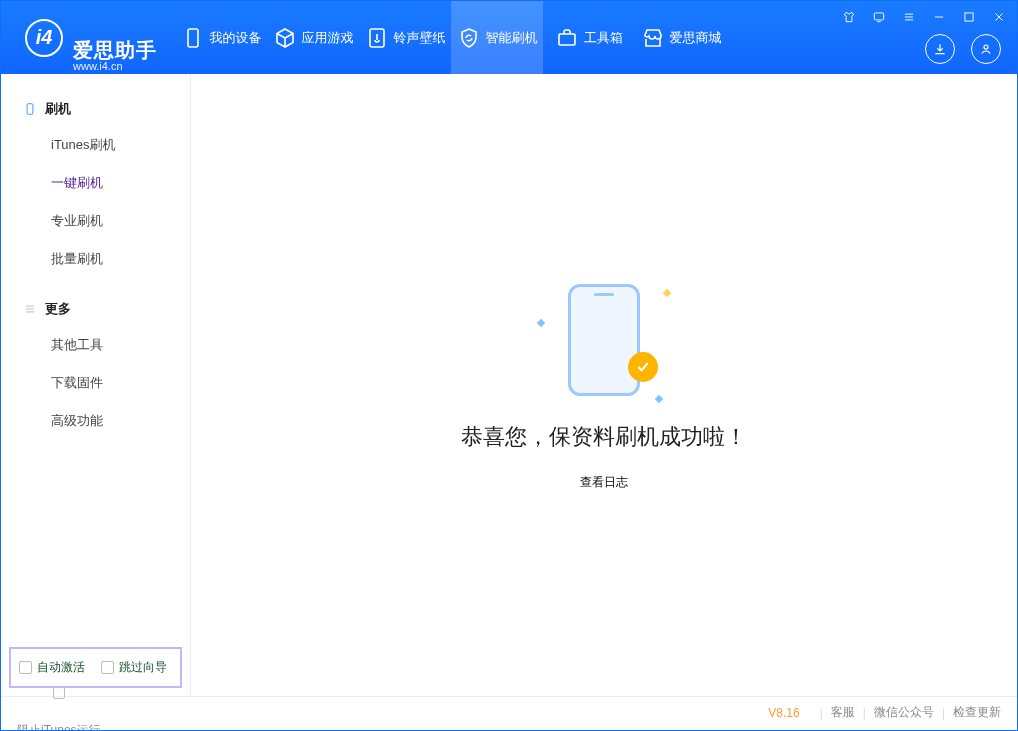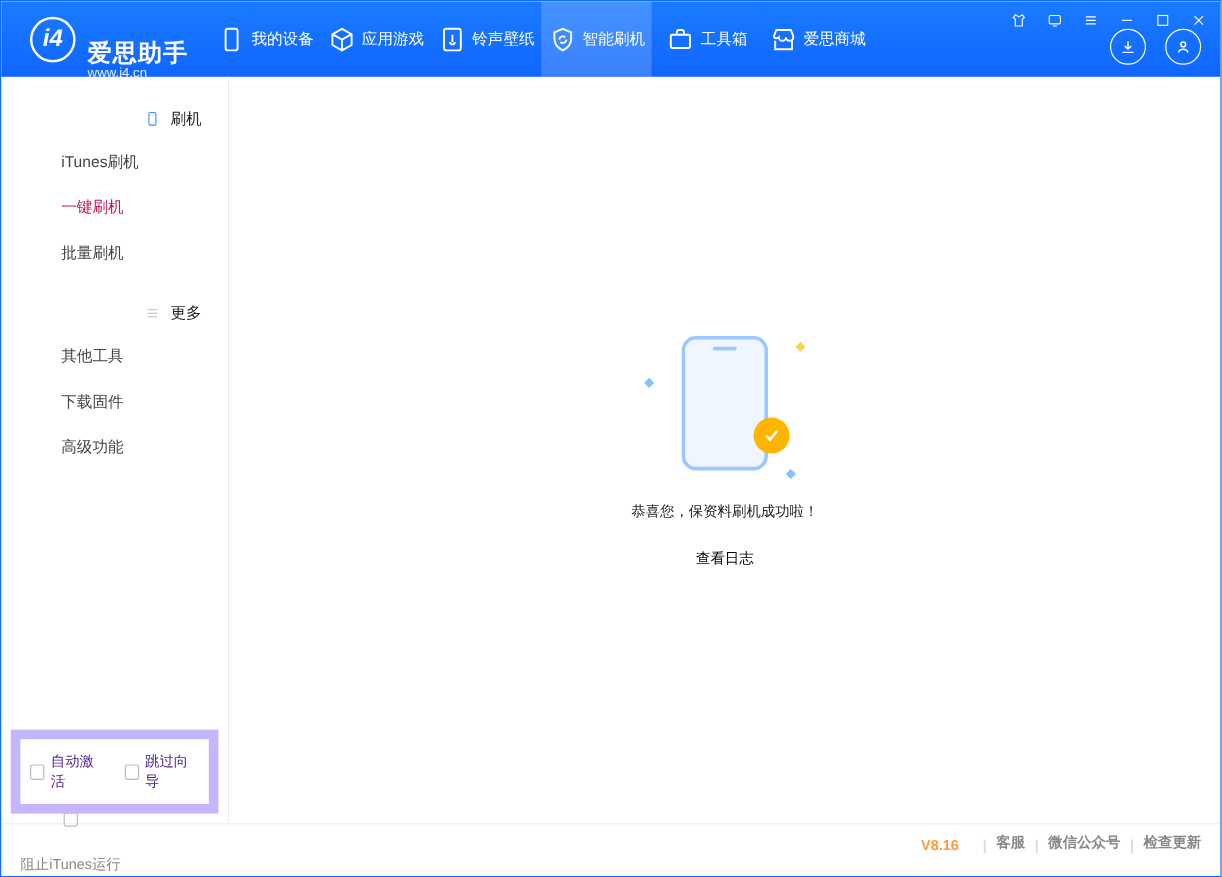--- a/index.html
+++ b/index.html
@@ -1,19 +1,19 @@
 <!DOCTYPE html>
 <html><head>
 <meta charset="utf-8">
 <style>
 * { margin: 0; padding: 0; box-sizing: border-box; font-family: "Microsoft YaHei", "PingFang SC", sans-serif; }
 body { background: #fff; width: 1018px; height: 731px; overflow: hidden; border: 1px solid #0d6efd; position: relative; }
 
 
-.topbar { height: 63px; background: linear-gradient(180deg,#1a7bff 0%,#1066ff 100%); display: flex; align-items: stretch; color: #fff; position: relative; }
+.topbar { height: 73px; background: linear-gradient(180deg,#1a7bff 0%,#1066ff 100%); display: flex; align-items: stretch; color: #fff; position: relative; }
 .logo-block { display:flex; align-items:center; padding:0 18px 0 24px; gap:10px; }
 .logo-circle { width:38px; height:38px; border:2.5px solid #fff; border-radius:50%; display:flex; align-items:center; justify-content:center; font-weight:700; font-size:20px; font-style:italic; }
 .logo-text-main { font-size:20px; font-weight:600; letter-spacing:1px; line-height:1.1;margin-top:36px; }
 .logo-text-sub { font-size:11px; opacity:.9; line-height:1; }
 
 .nav-tabs { display:flex; align-items:stretch; }
 .nav-tab { width:92px; display:flex; align-items:center; justify-content:center; gap:5px; cursor:pointer; font-size:13px; position:relative; }
 .nav-tab.active { background:rgba(255,255,255,.18); }
 .nav-icon { width:24px; height:24px; display:flex; align-items:center; justify-content:center; }
 .nav-icon svg { width:24px; height:24px; fill:none; stroke:#fff; stroke-width:1.6; }
@@ -24,59 +24,59 @@
 
 .topright-icons { position:absolute; right:16px; bottom:10px; display:flex; gap:16px; }
 .topright-icons span { width:30px; height:30px; border:1.5px solid #fff; border-radius:50%; display:flex; align-items:center; justify-content:center; cursor:pointer; }
 .topright-icons svg { width:16px; height:16px; stroke:#fff; fill:none; stroke-width:1.8; }
 
 
 .body { display:flex; height:calc(100% - 75px - 32px); }
 
 
 .sidebar { width:190px; border-right:1px solid #eee; padding-top:18px; font-size:13px; color:#333; position:relative; }
-.side-section-head { display:flex; align-items:center; gap:8px; padding:8px 22px; font-weight:400; color:#222;justify-content:flex-end; }
+.side-section-head { display:flex; align-items:center; gap:8px; padding:8px 22px; font-weight:700; color:#222; }
 .side-section-head svg { width:14px; height:14px; stroke:#3b8cff; fill:none; stroke-width:1.6; }
 .side-item { padding:10px 22px 10px 50px; cursor:pointer; color:#444; }
-.side-item.active { color:#be185d; }
+.side-item.active { color:#4c1d95; }
 
 .side-device-blocks { position:absolute; bottom:60px; left:12px; right:12px; display:flex; flex-direction:column; gap:10px; }
 .mode-card, .device-card { background:#f2f7ff; border-radius:3px; padding:10px 12px; }
 .mode-card { display:flex; align-items:center; gap:8px; color:#333; font-size:13px; }
 .mode-dot { width:18px; height:18px; border:2px solid #2a8bff; border-radius:50%; position:relative; }
 .mode-dot::after { content:""; position:absolute; width:6px; height:6px; background:#2a8bff; border-radius:50%; top:4px; left:4px; }
 .device-card .dev-name { color:#1a7bff; font-weight:600; font-size:13px; display:flex; align-items:center; gap:6px; }
 .dev-badge { display:inline-block; background:#dbeafe; color:#1a7bff; border-radius:10px; padding:1px 10px; font-size:11px; margin-top:4px; }
 .dev-type { color:#9aa7b5; font-size:11px; margin-top:3px; }
 
-.side-bottom-checks { position:absolute; bottom:8px; left:8px; right:8px; border:8px solid #c4b5fd; padding:10px 8px; display:flex; gap:16px; font-size:12px; color:#4c1d95; }
+.side-bottom-checks { position:absolute; bottom:8px; left:8px; right:8px; border:2px solid #c4b5fd; padding:10px 8px; display:flex; gap:16px; font-size:12px; color:#14532d; }
 .chk { display:flex; align-items:center; gap:5px; cursor:pointer; }
 .chk .box { width:13px; height:13px; border:1px solid #bbb; border-radius:2px; }
 
 
 .main { flex:1; display:flex; flex-direction:column; align-items:center; justify-content:center; gap:22px; }
 .phone-illus { position:relative; width:120px; height:120px; }
 .phone-illus .phone { width:72px; height:112px; border:3px solid #9dc8ff; border-radius:12px; background:#f0f6ff; position:absolute; left:24px; top:4px; }
 .phone-illus .phone::before { content:""; position:absolute; top:6px; left:50%; transform:translateX(-50%); width:20px; height:3px; background:#9dc8ff; border-radius:2px; }
 .phone-illus .check { position:absolute; right:6px; bottom:18px; width:30px; height:30px; background:#ffb400; border-radius:50%; display:flex; align-items:center; justify-content:center; }
 .phone-illus .check svg { width:16px; height:16px; stroke:#fff; stroke-width:3; fill:none; }
 .spark { position:absolute; width:6px; height:6px; background:#7fc4ff; transform:rotate(45deg); }
 .spark.s1 { left:-6px; top:40px; }
 .spark.s2 { right:-6px; top:10px; background:#ffd25a; }
 .spark.s3 { right:2px; bottom:-2px; }
 
-.success-text { font-size:12px; color:#222; }
+.success-text { font-size:22px; color:#222; }
 .ok-btn { width:130px; height:38px; border:1px solid #ddd; background:#fff; font-size:14px; color:#333; cursor:pointer; }
 .log-link { font-size:12px; color:#000000; cursor:pointer; }
 
 
 .statusbar { height:32px; border-top:1px solid #eee; display:flex; align-items:center; padding:0 16px; font-size:12px; color:#888; }
 .statusbar .left { display:flex; align-items:center; gap:23px;flex-direction:column; }
 .statusbar .left .box { width:12px; height:12px; border:1px solid #bbb; border-radius:2px; }
-.statusbar .right { margin-left:auto; display:flex; align-items:flex-end; gap:8px;font-weight:bold; }
+.statusbar .right { margin-left:auto; display:flex; align-items:center; gap:8px; }
 .statusbar .sep { color:#ddd; }
 .statusbar .version { color:#ff9a3b; margin-right:12px; }
 .statusbar .link { cursor:pointer; }
 </style>
 </head>
 <body>
 
 <div class="topbar">
   <div class="logo-block">
     <div class="logo-circle">i4</div>
@@ -194,20 +194,21 @@
 
   <div class="sidebar">
     <div class="side-section-head">
       <svg viewBox="0 0 24 24">
           <rect x="7" y="3" width="10" height="18" rx="2"></rect>
         </svg>
       <span>刷机</span>
     </div>
     <div class="side-item">iTunes刷机</div>
     <div class="side-item active">一键刷机</div>
+    <div class="side-item">专业刷机</div>
     <div class="side-item">批量刷机</div>
 
     <div class="side-section-head" style="margin-top:14px;">
       <svg viewBox="0 0 24 24" style="stroke:#bbb">
           <path d="M5 7h14M5 12h14M5 17h14"></path>
         </svg>
       <span>更多</span>
     </div>
     <div class="side-item">其他工具</div>
     <div class="side-item">下载固件</div>

